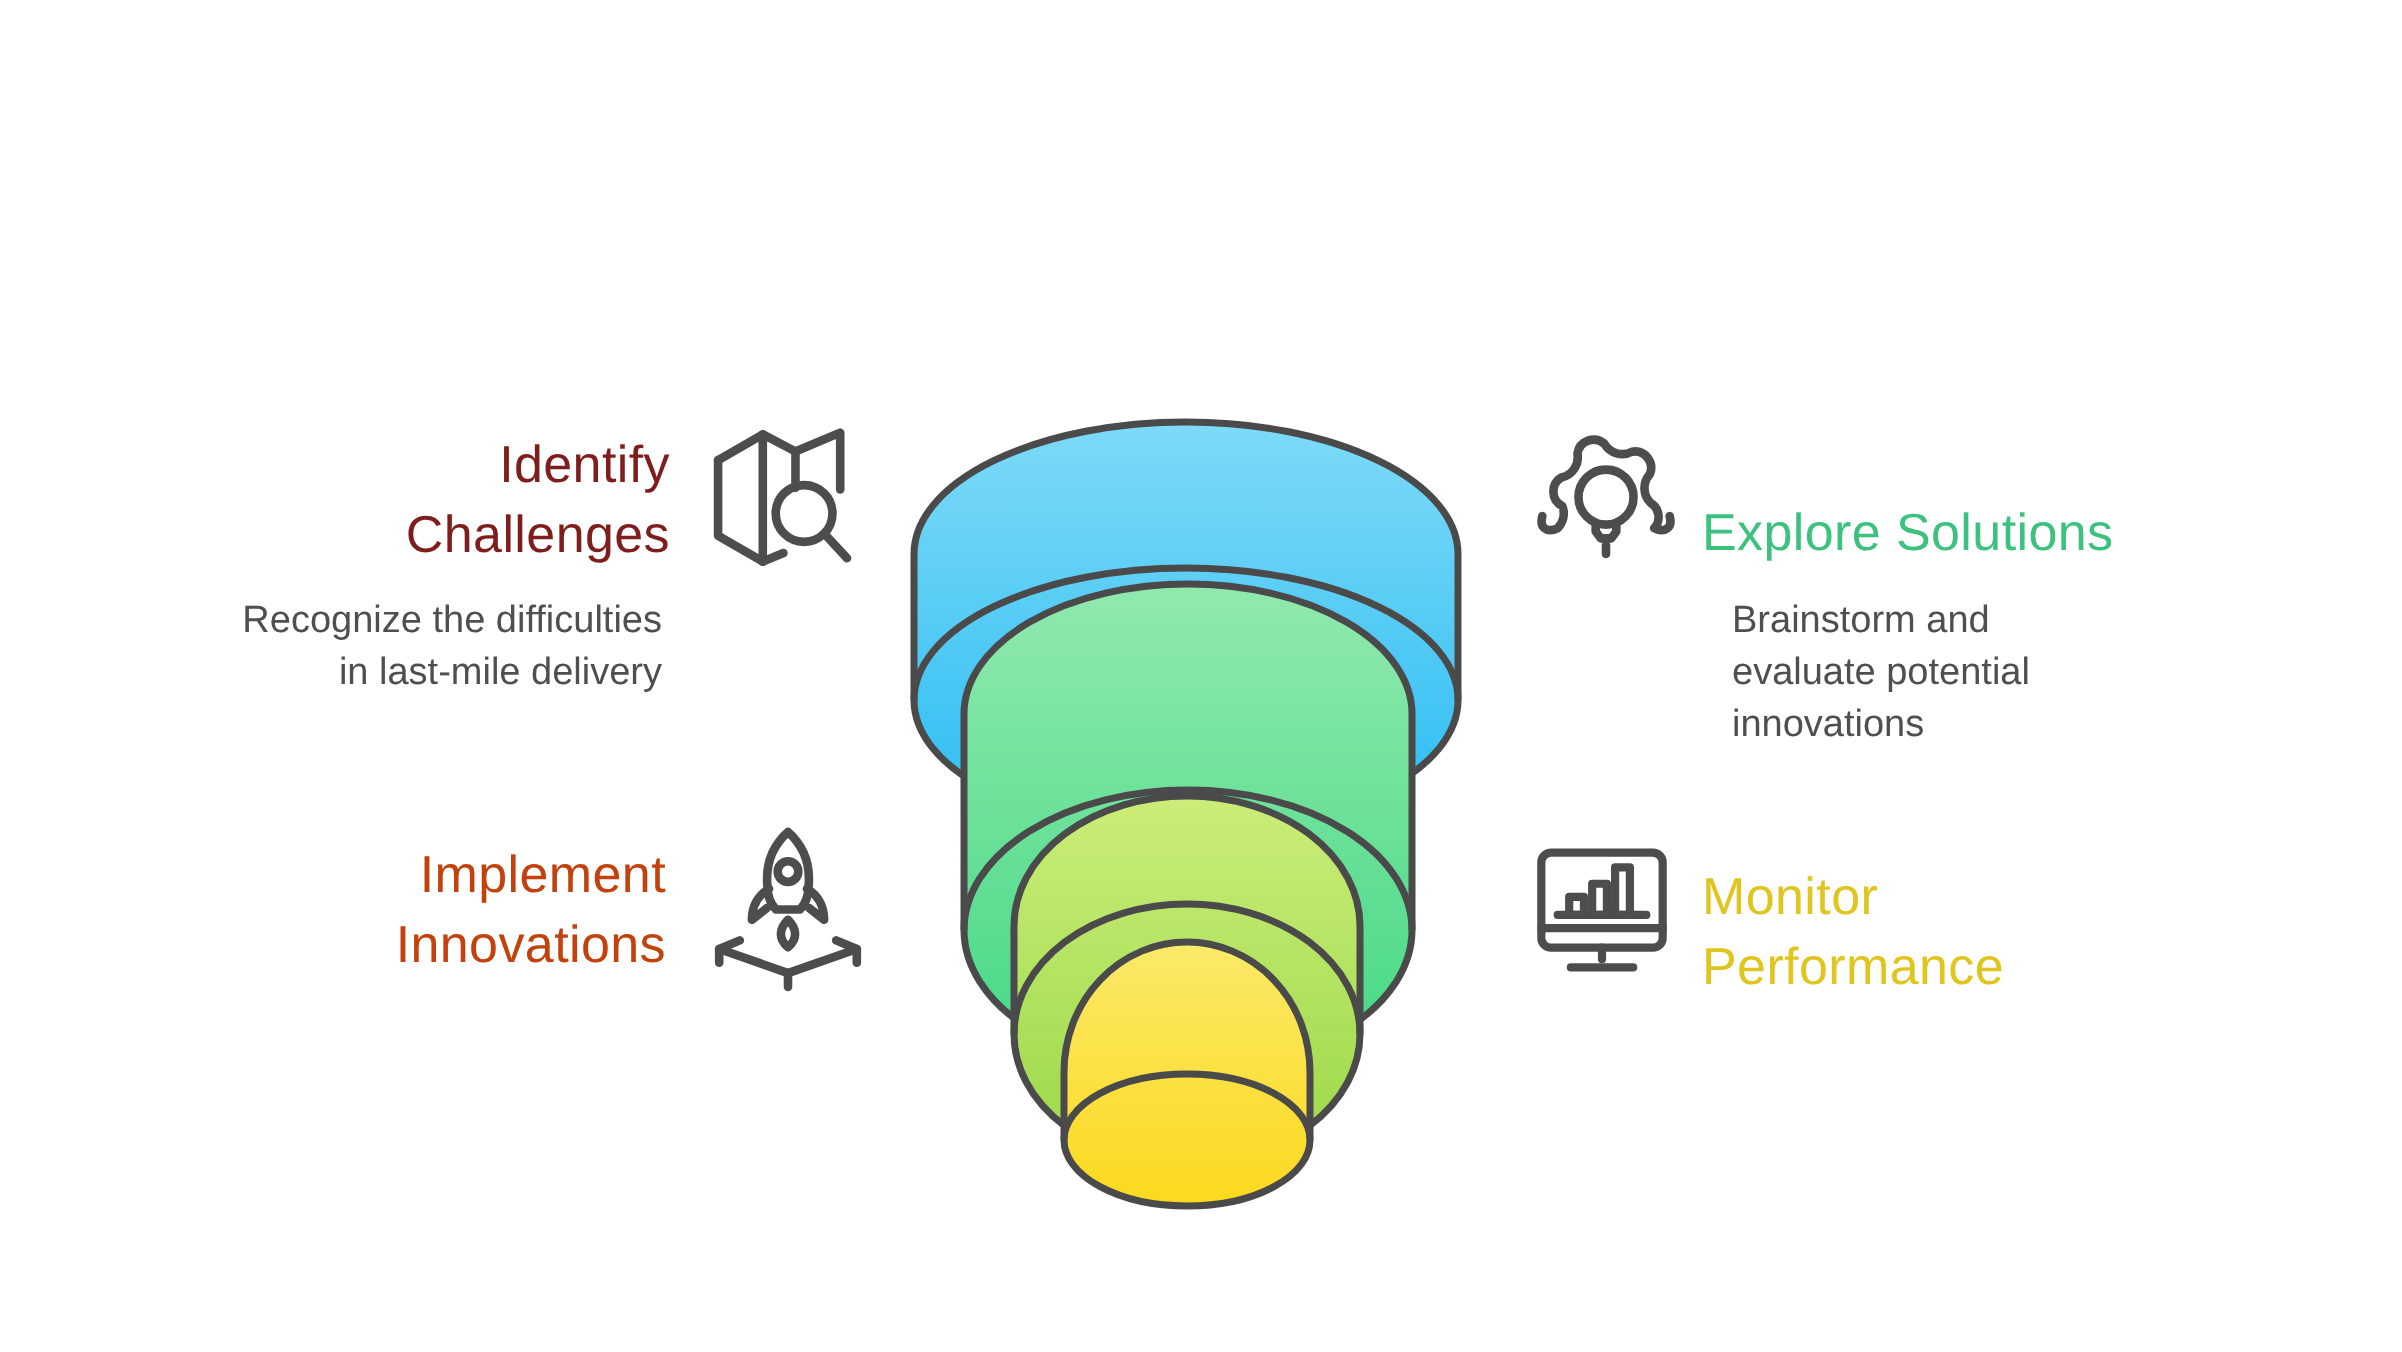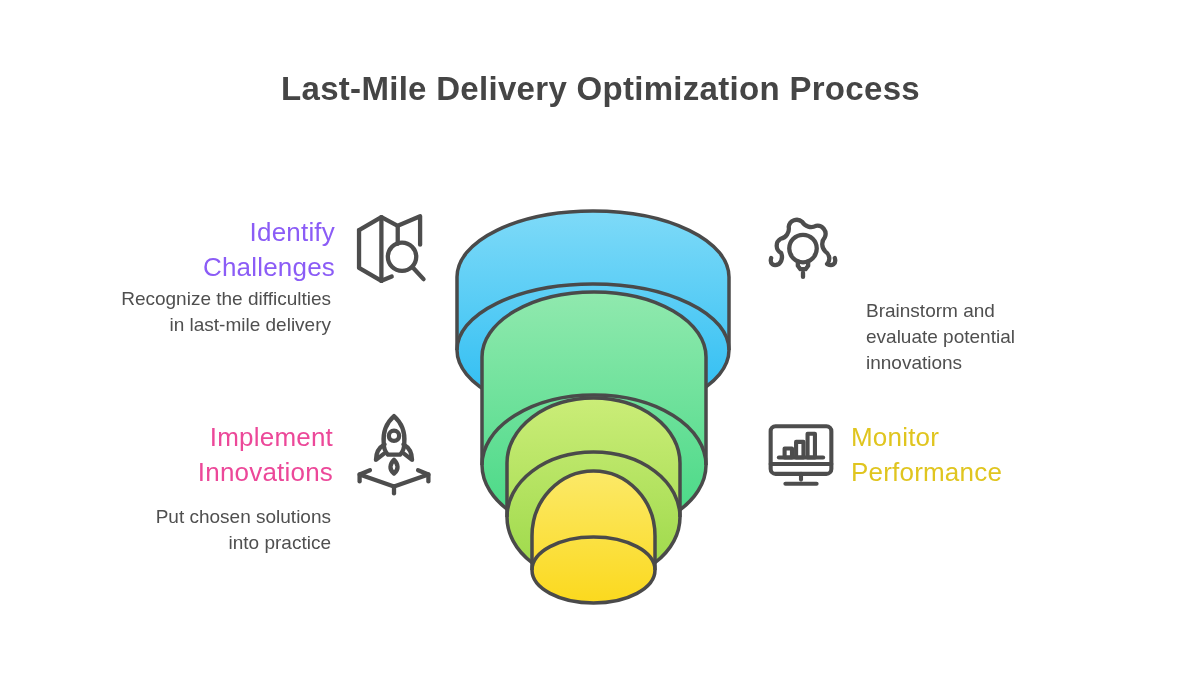--- a/index.html
+++ b/index.html
@@ -22,38 +22,37 @@
   .alignR{text-align:right;}
   .alignL{text-align:left;}
   .nowrap{white-space:nowrap;}
   .icon{position:absolute;}
   .icon svg{display:block;width:100%;height:100%;}
   .icon path,.icon circle,.icon rect,.icon line{
     fill:none;stroke:#4D4D4D;stroke-width:5;stroke-linecap:round;stroke-linejoin:round;
   }
   
   .h-identify{right:866px;top:215px;width:160px;}
-  .d-identify{right:870px;top:286px;width:216px;}
+  .d-identify{right:870px;top:298px;width:216px;}
   .i-map{left:347px;top:206px;width:86px;height:86px;}
   .i-gear{left:760px;top:209px;width:86px;height:86px;}
   .h-explore{left:851px;top:249px;width:290px;}
   .d-explore{left:851px;top:298px;width:176px;margin-left:15px;}
   .h-implement{right:868px;top:420px;width:176px;}
   .d-implement{right:870px;top:504px;width:198px;}
   .i-rocket{left:351px;top:410px;width:86px;height:86px;}
   .i-monitor{left:758px;top:414px;width:86px;height:82px;}
-  .h-monitor{left:851px;top:420px;width:200px;}
+  .h-monitor{left:851px;top:431px;width:200px;}
   .d-monitor{left:851px;top:504px;width:206px;}
 </style>
 </head>
 <body>
 
 <div class="canvas">
 
-  <h1 class="title">Last-Mile Delivery Optimization Process</h1>
 
   <svg class="funnel-svg" viewBox="0 0 1201 676">
     <defs>
       <linearGradient id="grad0" x1="0" y1="0" x2="0" y2="1">
         <stop offset="0" stop-color="#7EDAF8"></stop>
         <stop offset="1" stop-color="#2ABCF2"></stop>
       </linearGradient>
       <linearGradient id="grad1" x1="0" y1="0" x2="0" y2="1">
         <stop offset="0" stop-color="#90E9AE"></stop>
         <stop offset="1" stop-color="#45D884"></stop>
@@ -74,21 +73,21 @@
     <path fill="url(#grad1)" d="M482,357 A112,65 0 0 1 706,357 L706,465 A112,70 0 0 1 482,465 Z"></path>
     <path fill="none" d="M482,465 A112,70 0 0 1 706,465"></path>
 
     <path fill="url(#grad2)" d="M507,463 A86.5,65 0 0 1 680,463 L680,517 A86.5,65 0 0 1 507,517 Z"></path>
     <path fill="none" d="M507,517 A86.5,65 0 0 1 680,517"></path>
 
     <path fill="url(#grad3)" d="M532,536 A61.5,65 0 0 1 655,536 L655,570 A61.5,33 0 0 1 532,570 Z"></path>
     <path fill="none" d="M532,570 A61.5,33 0 0 1 655,570"></path>
   </svg>
 
-  <div class="heading alignR h-identify" style="color: #8b5cf6; text-align: right;">Identify Challenges</div>
+  <div class="heading alignR h-identify" style="color: #7f1d1d; text-align: right;">Identify Challenges</div>
   <div class="icon i-map">
     <svg viewBox="0 0 100 100">
       <path d="M14,28 L40,13 L59,23 L85,12 L85,45"></path>
       <path d="M14,28 L14,72 L40,87"></path>
       <path d="M40,13 L40,87"></path>
       <path d="M40,87 L52,82"></path>
       <path d="M59,23 L59,44"></path>
       <circle cx="64" cy="59" r="16.5"></circle>
       <path d="M76,71 L89,85"></path>
     </svg>
@@ -105,37 +104,37 @@
                A12,12 0 0 0 65.1,19.6
                A9.5,9.5 0 0 1 75.4,32.8
                A12,12 0 0 0 76,49.4
                A9.5,9.5 0 0 1 78,64
                C84,67 89,64 87,57"></path>
       <circle cx="50" cy="46" r="16"></circle>
       <path d="M44,61 L44,66 L47,70 L53,70 L56,66 L56,61"></path>
       <path d="M50,74 L50,79"></path>
     </svg>
   </div>
+  <div class="heading alignL nowrap h-explore" style="color: rgb(61, 193, 126);">Explore Solutions</div>
   <div class="desc alignL d-explore">Brainstorm and evaluate potential innovations</div>
 
-  <div class="heading alignR h-implement" style="color: #ec4899;">Implement Innovations</div>
+  <div class="heading alignR h-implement" style="color: #c2410c;">Implement Innovations</div>
   <div class="icon i-rocket">
     <svg viewBox="0 0 100 100">
       <path d="M50,7 C41,15 37,26 38,38 C38,44 40,49 43,52 L57,52 C60,49 62,44 62,38 C63,26 59,15 50,7 Z"></path>
       <circle cx="50" cy="30" r="6"></circle>
       <path d="M39,40 C32,44 29,51 29,58 L38,51"></path>
       <path d="M61,40 C68,44 71,51 71,58 L62,51"></path>
       <path d="M50,58 C45,63 44,69 50,74 C56,69 55,63 50,58 Z"></path>
       <path d="M22,70 L10,75 L50,89 L90,75 L78,70"></path>
       <path d="M10,75 L10,83"></path>
       <path d="M90,75 L90,83"></path>
       <path d="M50,89 L50,97"></path>
     </svg>
   </div>
-  <div class="desc alignR d-implement">Put chosen solutions into practice</div>
 
   <div class="icon i-monitor">
     <svg viewBox="0 0 100 100">
       <rect x="13" y="15" width="74" height="58" rx="6"></rect>
       <path d="M13,61 L87,61"></path>
       <path d="M23,53 L77,53"></path>
       <rect x="30" y="42" width="9" height="11"></rect>
       <rect x="44" y="34" width="9" height="19"></rect>
       <rect x="58" y="24" width="9" height="29"></rect>
       <path d="M50,73 L50,80"></path>

